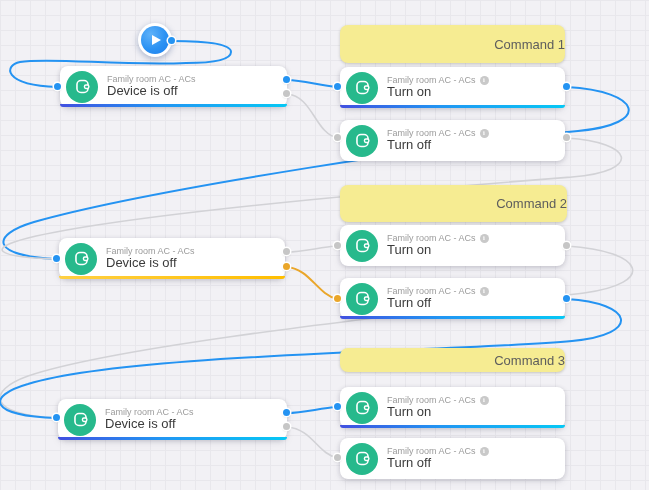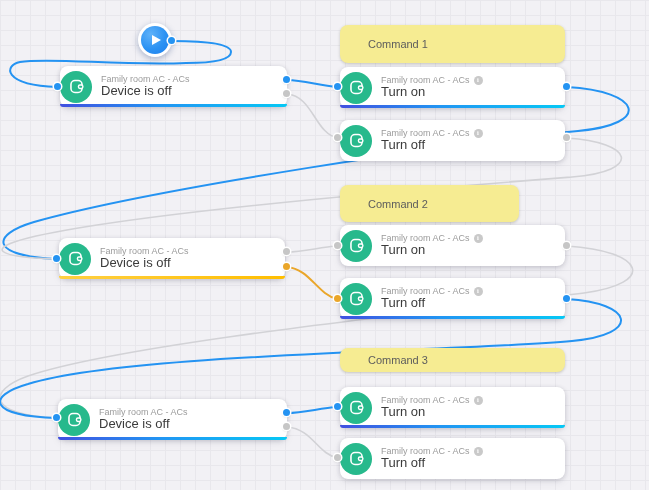--- a/index.html
+++ b/index.html
@@ -19,21 +19,21 @@
   .edges{position:absolute;left:0;top:0;z-index:1;pointer-events:none;}
   .edges path{fill:none;stroke-linecap:round;}
   .edge-thick{stroke-width:2px;}
   .edge-thin{stroke-width:1.6px;}
 
   .card{
     position:absolute;z-index:3;
     background:#fff;border-radius:8px;
     box-shadow:0 1px 4px rgba(40,40,60,.18), 0 3px 8px rgba(40,40,60,.08);
     display:flex;align-items:center;gap:9px;
-    box-sizing:border-box;
+    padding-left:6px;box-sizing:border-box;
     height:41px;
   }
   .card .accent{
     position:absolute;left:0;right:0;bottom:0;height:3px;
     border-radius:0 0 8px 8px;
   }
   .accent-blue{background:linear-gradient(90deg,#4150e0 0%,#2196f3 45%,#06c8f5 100%);}
   .accent-yellow{background:linear-gradient(90deg,#ffd043 0%,#ffbe00 100%);}
 
   .dev-icon{
@@ -48,22 +48,22 @@
     width:9px;height:9px;border-radius:50%;background:#c9c9c9;color:#fff;
     font-size:6.5px;font-weight:bold;display:inline-flex;align-items:center;justify-content:center;
     font-family:"Liberation Serif", serif;
   }
 
   .group-header{
     position:absolute;z-index:3;
     background:#f6ec92;border-radius:8px;
     box-shadow:0 1px 3px rgba(60,60,40,.25);
     display:flex;align-items:center;
-    padding-left:28px;box-sizing:border-box;
-    font-size:11px;font-weight:500;color:#5d5d5d;
+    padding-left:11px;box-sizing:border-box;
+    font-size:13px;font-weight:500;color:#5d5d5d;justify-content:flex-end;
   }
 
   .port{
     position:absolute;z-index:5;width:7px;height:7px;border-radius:50%;
     box-shadow:0 0 0 1.5px #fff, 0 1px 2px rgba(0,0,0,.25);
   }
   .port-blue{background:#2493f2;}
   .port-gray{background:#c6c6c6;}
   .port-orange{background:#eaa62a;}
 
@@ -183,21 +183,21 @@
           <span>Family room AC - ACs</span>
         </span>
       <span class="card-title">Device is off</span>
     </span>
     <span class="accent accent-yellow"></span>
   </div>
   <div class="port port-blue" style="left:53px;top:255px;"></div>
   <div class="port port-gray" style="left:283px;top:248px;"></div>
   <div class="port port-orange" style="left:283px;top:263px;"></div>
 
-  <div class="group-header" style="left:340px;top:185px;width:179px;height:37px;">
+  <div class="group-header" style="left:340px;top:185px;width:227px;height:37px;">
     <span>Command 2</span>
   </div>
 
   <div class="card" style="left:340px;top:225px;width:225px;">
     <span class="dev-icon">
       <svg width="19" height="19" viewBox="0 0 24 24">
         <rect x="5" y="4.5" width="14" height="15" rx="5" fill="none" stroke="#fff" stroke-width="2"></rect>
         <rect x="14.5" y="10" width="5.5" height="4.5" rx="1.8" fill="#27b98c" stroke="#fff" stroke-width="1.8"></rect>
       </svg>
     </span>

